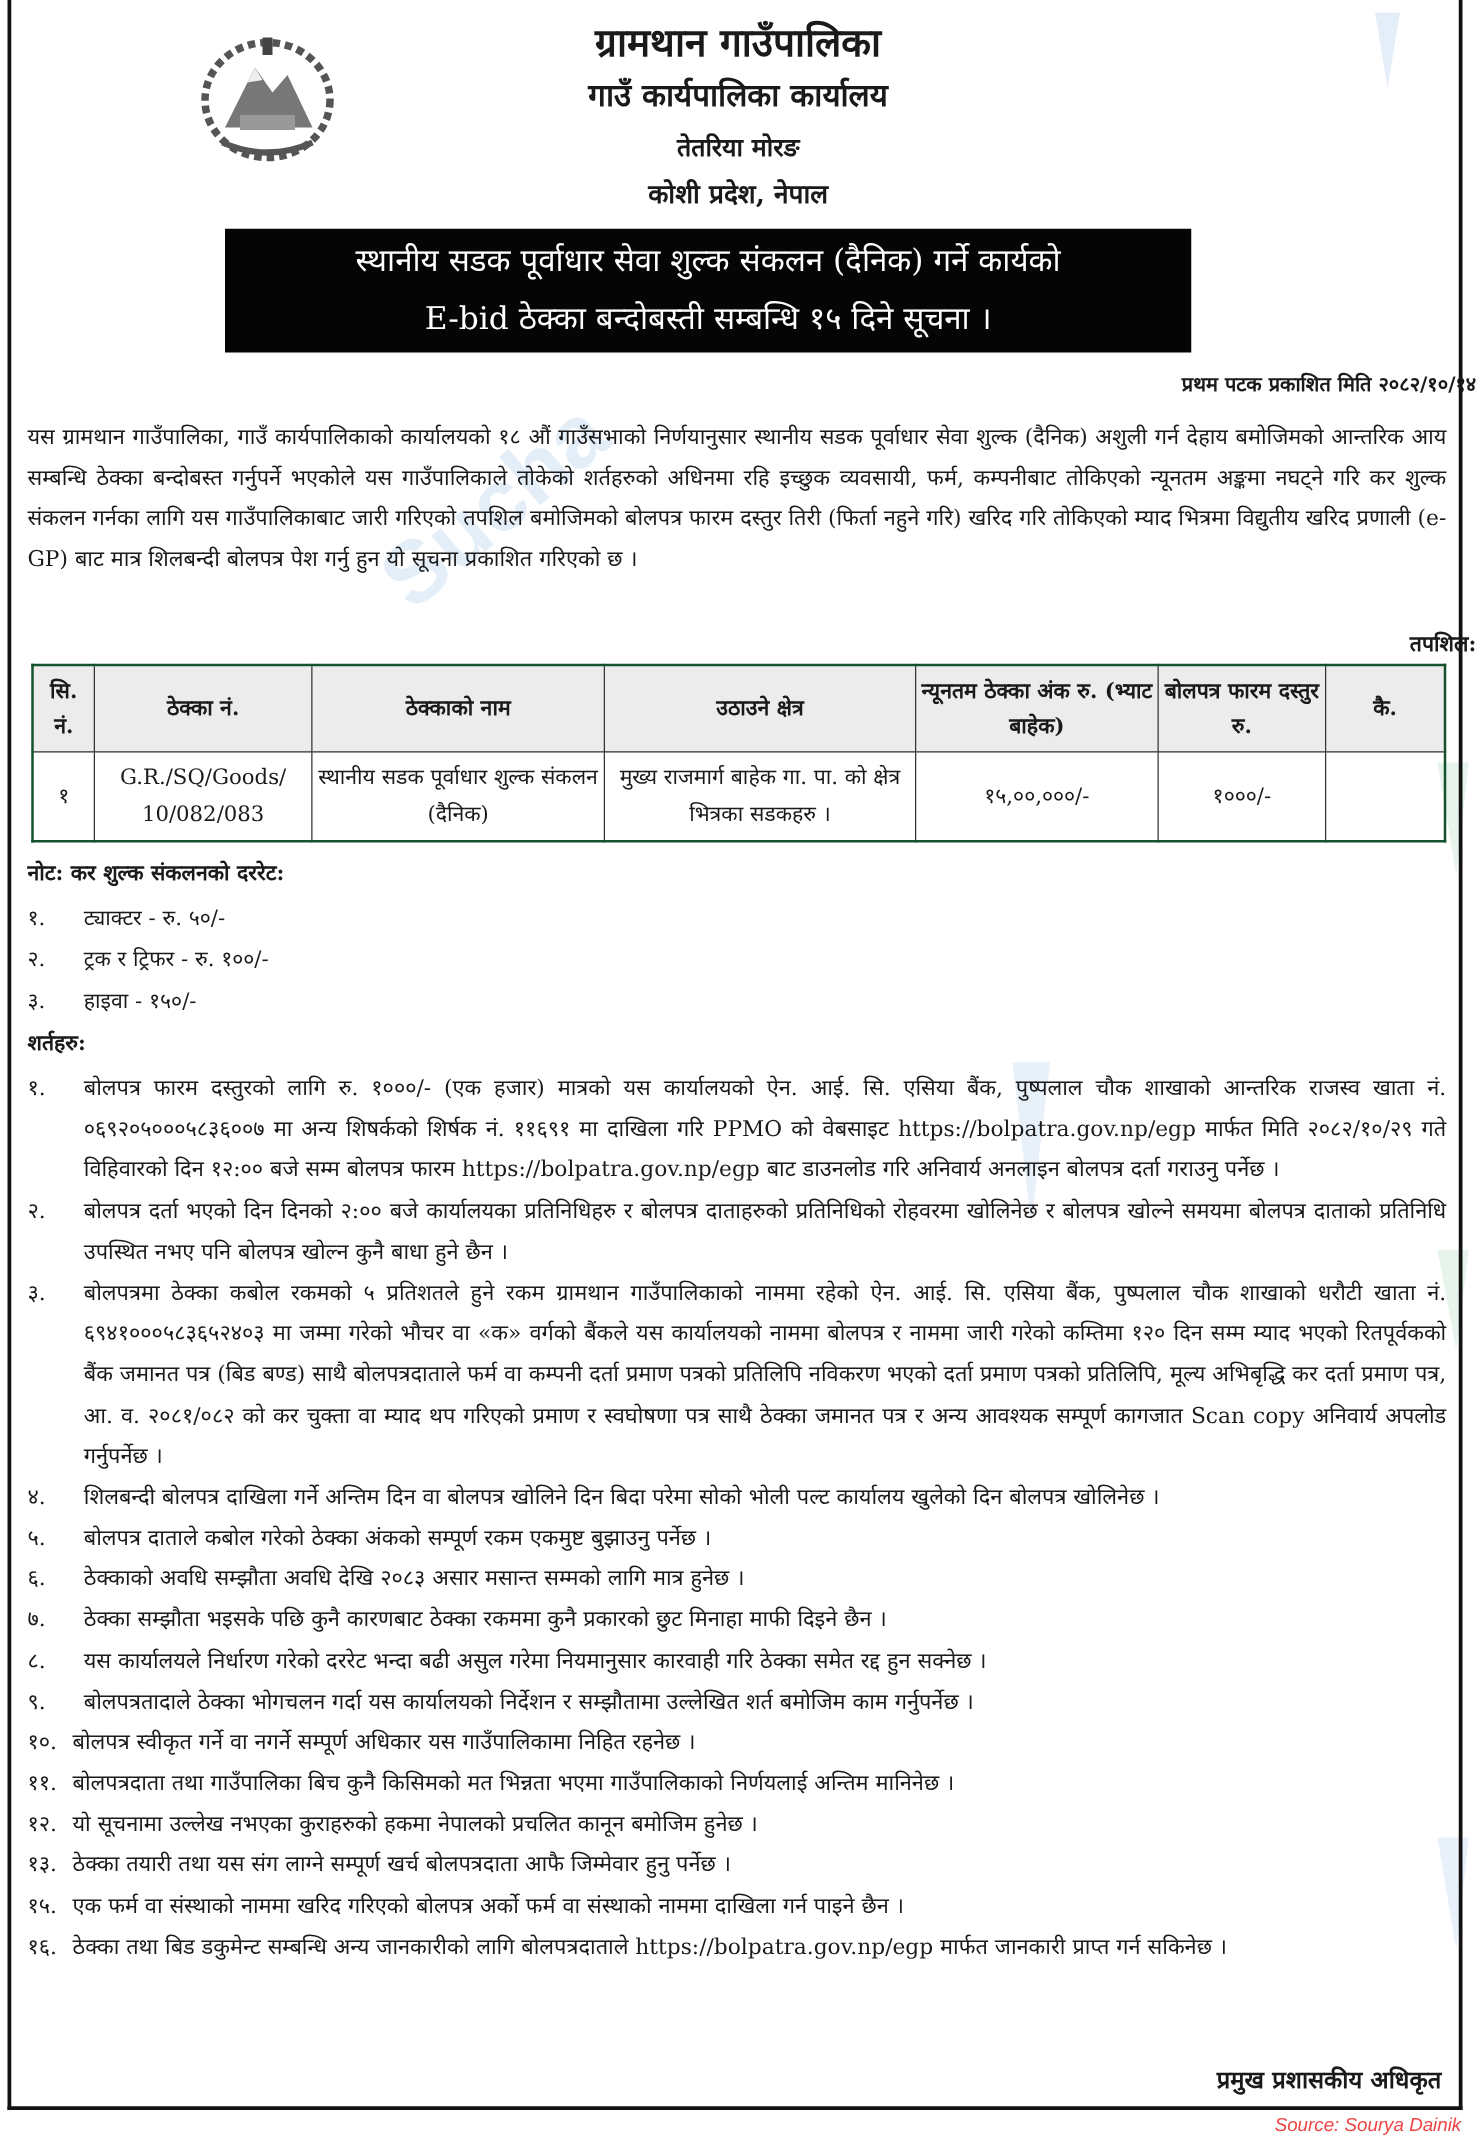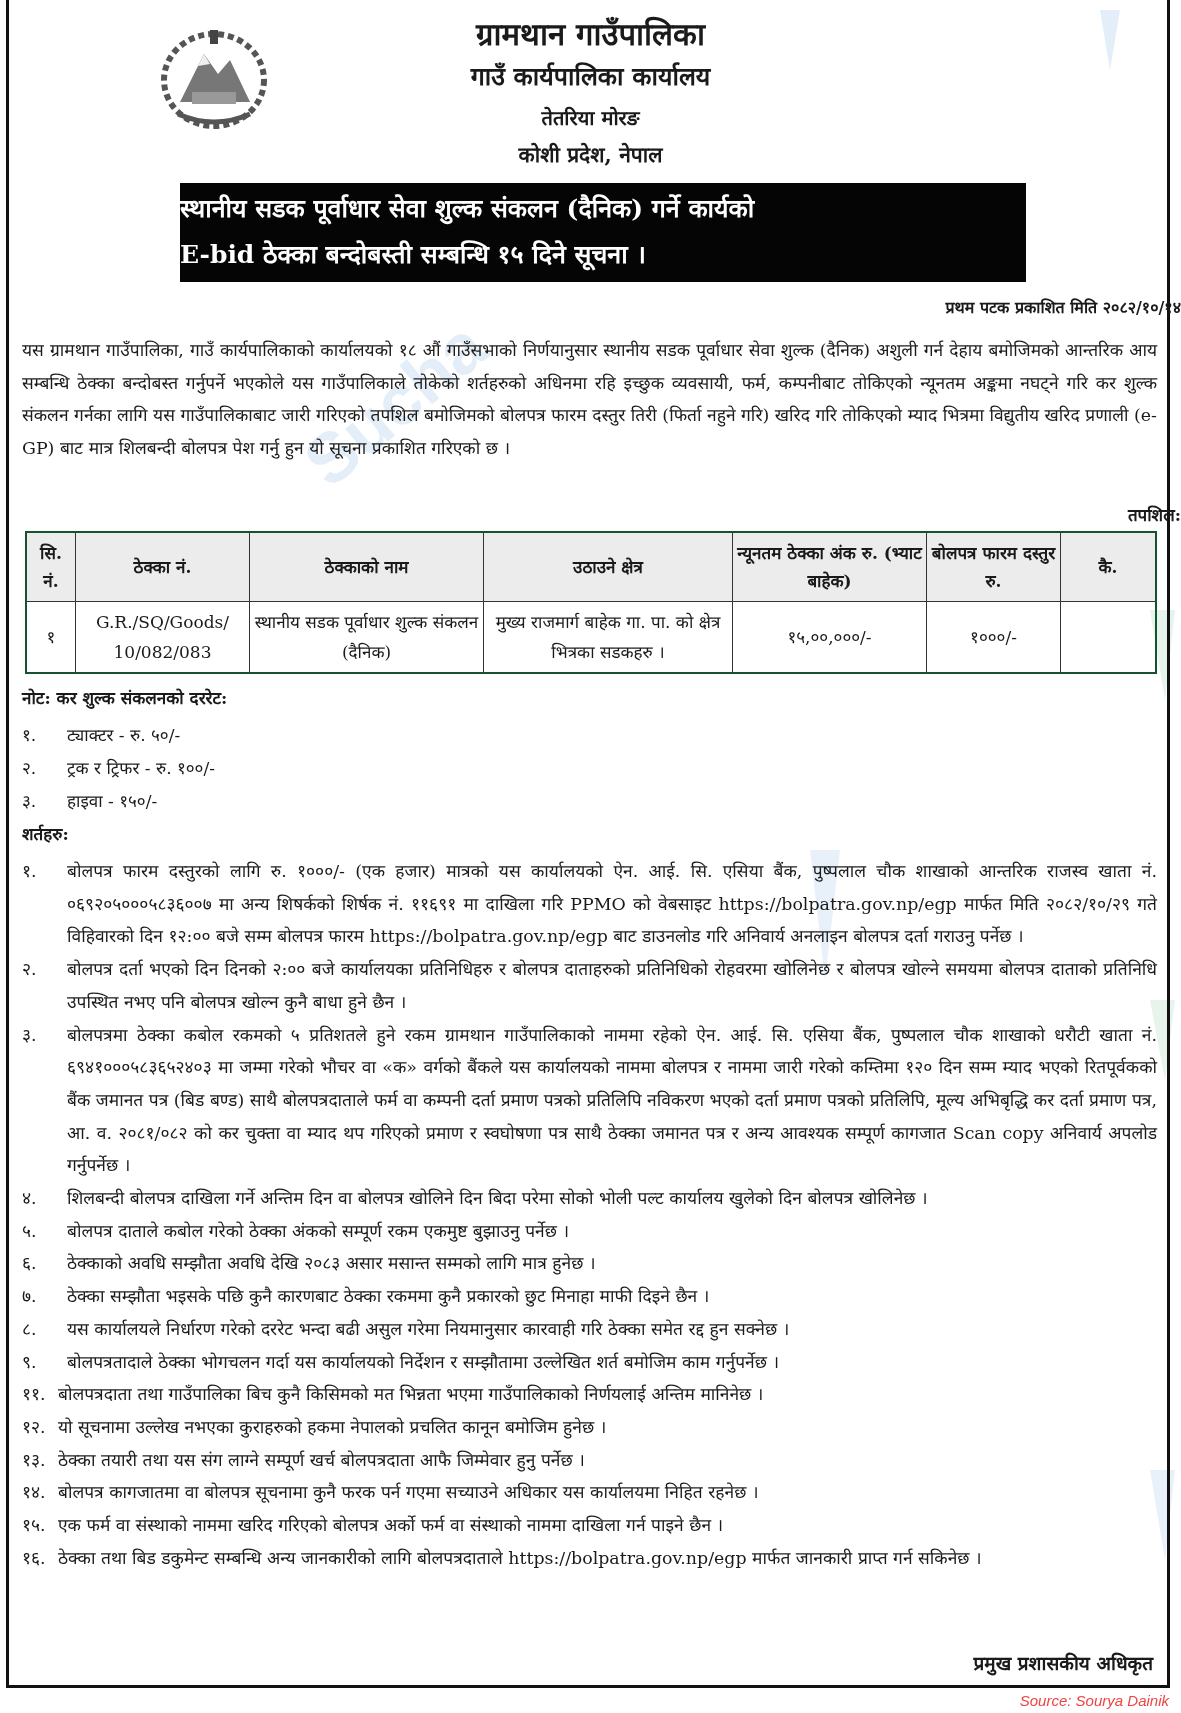--- a/index.html
+++ b/index.html
@@ -12,22 +12,22 @@
     border-left: 3px solid #111; border-right: 3px solid #111; border-bottom: 3px solid #111;
     box-sizing: border-box;
   }
   .logo { position: absolute; left: 158px; top: 22px; width: 112px; height: 112px; }
   .hdr { position: absolute; left: 0; width: 1181px; text-align: center; font-weight: bold; }
   .h1 { top: 12px; font-size: 31px; }
   .h2 { top: 58px; font-size: 25px; }
   .h3 { top: 104px; font-size: 20px; }
   .h4 { top: 140px; font-size: 21px; }
   .banner {
-    position: absolute; left: 180px; top: 183px; width: 846px; height: 99px;
-    background: #050505; color: #fff; text-align: left; font-weight: bold;
+    position: absolute; left: 180px; top: 183px; width: 773px; height: 99px;
+    background: #050505; color: #fff; text-align: center; font-weight: normal;
     font-size: 25px; line-height: 46px; padding-top: 3px; box-sizing: border-box;
   }
   .pubdate { position: absolute; left: 0; width: 1181px; top: 296px; text-align: right; font-size: 16px; font-weight: bold; }
   .para {
     position: absolute; left: 22px; top: 334px; width: 1135px;
     font-size: 17.4px; line-height: 32.5px; text-align: justify;
   }
   .tapashil { position: absolute; left: 0; width: 1181px; top: 503px; text-align: right; font-size: 17px; font-weight: bold; }
   table.tbl {
     position: absolute; left: 25px; top: 531px; width: 1132px;
@@ -165,36 +165,36 @@
     </div>
   <div class="cond">
       <span class="cond-num">८.</span>
       <span class="cond-text">यस कार्यालयले निर्धारण गरेको दररेट भन्दा बढी असुल गरेमा नियमानुसार कारवाही गरि ठेक्का समेत रद्द हुन सक्नेछ ।</span>
     </div>
   <div class="cond">
       <span class="cond-num">९.</span>
       <span class="cond-text">बोलपत्रतादाले ठेक्का भोगचलन गर्दा यस कार्यालयको निर्देशन र सम्झौतामा उल्लेखित शर्त बमोजिम काम गर्नुपर्नेछ ।</span>
     </div>
   <div class="cond tight">
+      <span class="cond-num">१०.</span>
+      <span class="cond-text">बोलपत्र स्वीकृत गर्ने वा नगर्ने सम्पूर्ण अधिकार यस गाउँपालिकामा निहित रहनेछ ।</span>
+    </div>
+  <div class="cond tight">
       <span class="cond-num">११.</span>
       <span class="cond-text">बोलपत्रदाता तथा गाउँपालिका बिच कुनै किसिमको मत भिन्नता भएमा गाउँपालिकाको निर्णयलाई अन्तिम मानिनेछ ।</span>
     </div>
   <div class="cond tight">
       <span class="cond-num">१२.</span>
       <span class="cond-text">यो सूचनामा उल्लेख नभएका कुराहरुको हकमा नेपालको प्रचलित कानून बमोजिम हुनेछ ।</span>
     </div>
   <div class="cond tight">
       <span class="cond-num">१३.</span>
       <span class="cond-text">ठेक्का तयारी तथा यस संग लाग्ने सम्पूर्ण खर्च बोलपत्रदाता आफै जिम्मेवार हुनु पर्नेछ ।</span>
     </div>
   <div class="cond tight">
-      <span class="cond-num">१४.</span>
-      <span class="cond-text">बोलपत्र कागजातमा वा बोलपत्र सूचनामा कुनै फरक पर्न गएमा सच्याउने अधिकार यस कार्यालयमा निहित रहनेछ ।</span>
-    </div>
-  <div class="cond tight">
       <span class="cond-num">१५.</span>
       <span class="cond-text">एक फर्म वा संस्थाको नाममा खरिद गरिएको बोलपत्र अर्को फर्म वा संस्थाको नाममा दाखिला गर्न पाइने छैन ।</span>
     </div>
   <div class="cond tight">
       <span class="cond-num">१६.</span>
       <span class="cond-text">ठेक्का तथा बिड डकुमेन्ट सम्बन्धि अन्य जानकारीको लागि बोलपत्रदाताले https://bolpatra.gov.np/egp मार्फत जानकारी प्राप्त गर्न सकिनेछ ।</span>
     </div>
 </div>
 
 <div class="signature">प्रमुख प्रशासकीय अधिकृत</div>

